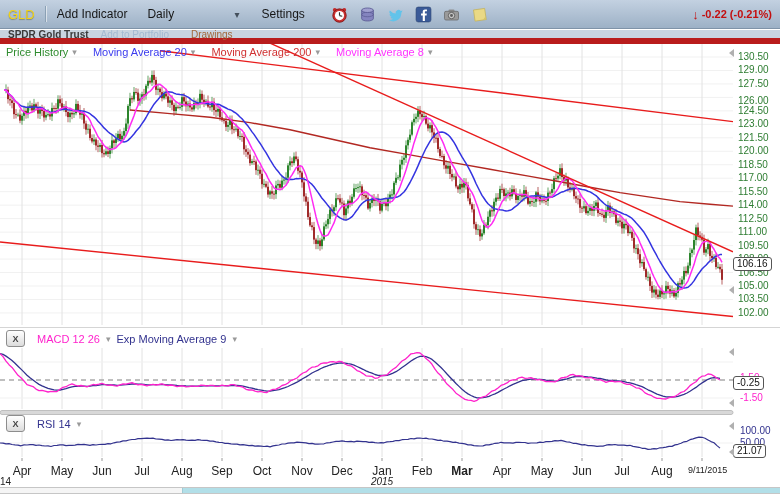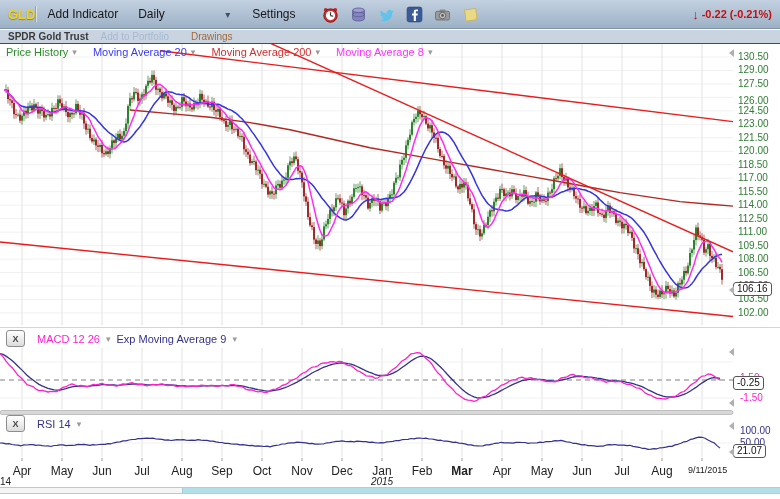--- a/index.html
+++ b/index.html
@@ -4,32 +4,32 @@
 <style>
   html,body{margin:0;padding:0;background:#fff;}
   .screen{position:relative;width:780px;height:499px;overflow:hidden;background:#fff;
           font-family:"Liberation Sans","DejaVu Sans",sans-serif;-webkit-font-smoothing:antialiased;}
   #chart-svg{position:absolute;left:0;top:0;z-index:1;}
   .overlay{position:absolute;left:0;top:0;width:780px;height:393px;z-index:2;pointer-events:none;}
   
   .toolbar{position:absolute;left:0;top:0;width:780px;height:29px;z-index:5;
            background:linear-gradient(#c3d1e1,#9db1c6);border-bottom:1px solid #7f93a8;
            display:flex;align-items:center;padding:0 8px;box-sizing:border-box;font-size:12px;color:#161616;}
-  .sym{color:#f2d216;font-weight:bold;font-size:13px;text-shadow:0 1px 1px rgba(60,60,0,.4);}
+  .sym{color:#f2d216;font-weight:normal;font-size:13px;text-shadow:0 1px 1px rgba(60,60,0,.4);margin-right:10px;}
   .tb-sep{width:1px;height:16px;background:rgba(255,255,255,.55);border-left:1px solid #8aa0b4;margin:0 10px 0 0;}
   .tb-btn{margin-right:20px;cursor:default;font-weight:500;}
   .dd{display:flex;align-items:center;width:92px;justify-content:space-between;margin-right:22px;}
   .dd-arrow{color:#44505c;font-size:10px;}
   .tb-icons{display:flex;align-items:center;gap:11px;margin-left:6px;}
   .tb-icons svg{display:block;}
   .change{margin-left:auto;color:#c30f0f;font-weight:bold;font-size:11px;display:flex;align-items:center;gap:3px;}
   .change .arr{font-size:13px;font-weight:bold;}
   
   .subbar{position:absolute;left:0;top:30px;width:780px;height:14px;z-index:5;background:#c9d4e0;
-          border-bottom:1px solid #b91c1c;display:flex;align-items:center;padding:0 8px;box-sizing:border-box;font-size:10px;}
+          border-bottom:6px solid #b91c1c;display:flex;align-items:center;padding:0 8px;box-sizing:border-box;font-size:10px;}
   .sb-name{color:#3a3a3a;font-weight:bold;margin-right:12px;}
   .sb-port{color:#a4bad2;margin-right:22px;}
   .sb-draw{color:#a2683a;}
   
   .legend{position:absolute;left:6px;top:46px;z-index:3;display:flex;align-items:center;font-size:11px;gap:6px;}
   .leg-item{display:flex;align-items:center;gap:4px;margin-right:10px;}
   .ddv{color:#9a9a9a;font-size:9px;}
   .panel-head{position:absolute;z-index:3;display:flex;align-items:center;font-size:11px;gap:6px;}
   .xbtn{width:17px;height:15px;border:1px solid #8d8d8d;border-radius:3px;background:linear-gradient(#fff,#dcdcdc);
         font-size:9px;font-weight:bold;color:#444;display:flex;align-items:center;justify-content:center;margin-right:6px;}
@@ -911,21 +911,21 @@
       <div class="axlabel" style="left: 738px; top: 185.7px; color: rgb(46, 125, 50);">115.50</div>
       <div class="axlabel" style="left: 738px; top: 199.17px; color: rgb(46, 125, 50);">114.00</div>
       <div class="axlabel" style="left: 738px; top: 212.64px; color: rgb(46, 125, 50);">112.50</div>
       <div class="axlabel" style="left: 738px; top: 226.11px; color: rgb(46, 125, 50);">111.00</div>
       <div class="axlabel" style="left: 738px; top: 239.58px; color: rgb(46, 125, 50);">109.50</div>
       <div class="axlabel" style="left: 738px; top: 253.05px; color: rgb(46, 125, 50);">108.00</div>
       <div class="axlabel" style="left: 738px; top: 266.52px; color: rgb(46, 125, 50);">106.50</div>
       <div class="axlabel" style="left: 738px; top: 279.99px; color: rgb(46, 125, 50);">105.00</div>
       <div class="axlabel" style="left: 738px; top: 293.46px; color: rgb(46, 125, 50);">103.50</div>
       <div class="axlabel" style="left: 738px; top: 306.93px; color: rgb(46, 125, 50);">102.00</div>
-      <div class="axbox" style="left: 733px; top: 282px;">106.16</div>
+      <div class="axbox" style="left: 733px; top: 257px;">106.16</div>
       <div class="axlabel" style="left: 740px; top: 372px; color: rgb(255, 34, 204); text-align: right;">1.50</div>
       <div class="axlabel" style="left: 740px; top: 392px; color: rgb(255, 34, 204);">-1.50</div>
       <div class="axbox" style="left: 733px; top: 376px;">-0.25</div>
       <div class="axlabel" style="left: 740px; top: 425px; color: rgb(50, 50, 142);">100.00</div>
       <div class="axlabel" style="left: 740px; top: 437px; color: rgb(50, 50, 142);">50.00</div>
       <div class="axbox" style="left: 733px; top: 443.522px;">21.07</div>
       <div class="tri" style="left: 729px; top: 49px;"></div>
       <div class="tri" style="left: 729px; top: 286px;"></div>
       <div class="tri" style="left: 729px; top: 348px;"></div>
       <div class="tri" style="left: 729px; top: 399px;"></div>

